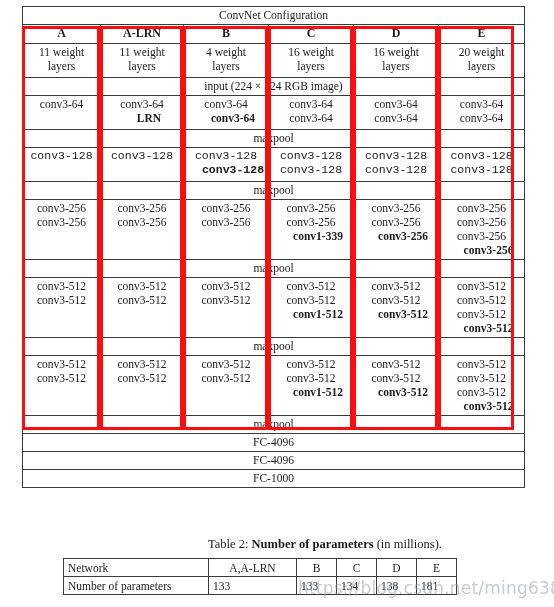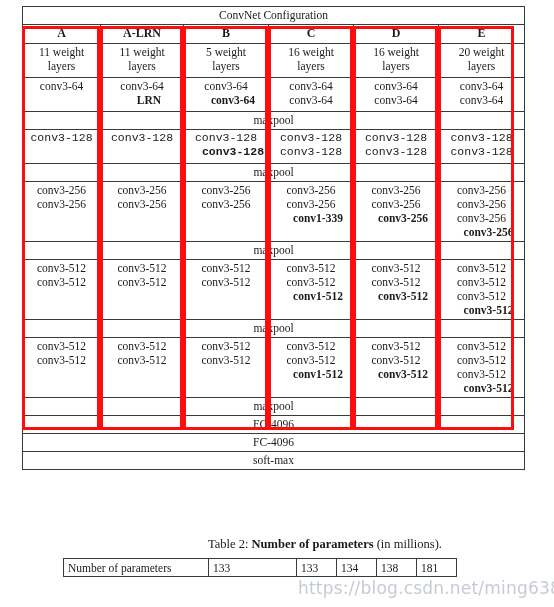--- a/index.html
+++ b/index.html
@@ -164,35 +164,38 @@
         <tr>
           <td class="weights">
               <div>11 weight</div>
               <div>layers</div>
             </td>
           <td class="weights">
               <div>11 weight</div>
               <div>layers</div>
             </td>
           <td class="weights">
-              <div>5 weight</div>
+              <div>4 weight</div>
               <div>layers</div>
             </td>
           <td class="weights">
               <div>16 weight</div>
               <div>layers</div>
             </td>
           <td class="weights">
               <div>16 weight</div>
               <div>layers</div>
             </td>
           <td class="weights">
               <div>20 weight</div>
               <div>layers</div>
             </td>
+        </tr>
+        <tr>
+          <td class="spanrow" colspan="6">input (224 × 224 RGB image)</td>
         </tr>
 
         </tbody>
         <tbody id="block-body">
           <tr class="h-conv64">
             <td class="stack">
               <div class="lines">
                 <div>conv3-64</div>
               </div>
             </td>
@@ -407,21 +410,21 @@
           <tr>
             <td class="spanrow" colspan="6">maxpool</td>
           </tr>
           <tr>
             <td class="spanrow" colspan="6">FC-4096</td>
           </tr>
           <tr>
             <td class="spanrow" colspan="6">FC-4096</td>
           </tr>
           <tr>
-            <td class="spanrow" colspan="6">soft-max</td>
+            <td class="spanrow" colspan="6">FC-1000</td>
           </tr>
         </tbody>
     </table>
   </div>
 
   <div id="redbox-layer">
       <div class="redbox" style="left: 22px; top: 26px; width: 78px; height: 404px; border-color: rgb(253, 13, 13);"></div>
       <div class="redbox" style="left: 100px; top: 26px; width: 83px; height: 404px; border-color: rgb(253, 13, 13);"></div>
       <div class="redbox" style="left: 183px; top: 26px; width: 85px; height: 404px; border-color: rgb(253, 13, 13);"></div>
       <div class="redbox" style="left: 268px; top: 26px; width: 85px; height: 404px; border-color: rgb(253, 13, 13);"></div>
@@ -438,20 +441,28 @@
       <colgroup>
         <col style="width:145px">
           <col style="width:88px">
           <col style="width:40px">
         <col style="width:40px">
           <col style="width:40px">
           <col style="width:40px">
       </colgroup>
       <tbody>
         <tr>
+          <td class="label">Network</td>
+          <td class="hdr">A,A-LRN</td>
+          <td class="hdr">B</td>
+          <td class="hdr">C</td>
+          <td class="hdr">D</td>
+          <td class="hdr">E</td>
+        </tr>
+        <tr>
           <td class="label">Number of parameters</td>
           <td class="val">133</td>
           <td class="val">133</td>
           <td class="val">134</td>
           <td class="val">138</td>
           <td class="val">181</td>
         </tr>
       </tbody>
     </table>
   </div>

